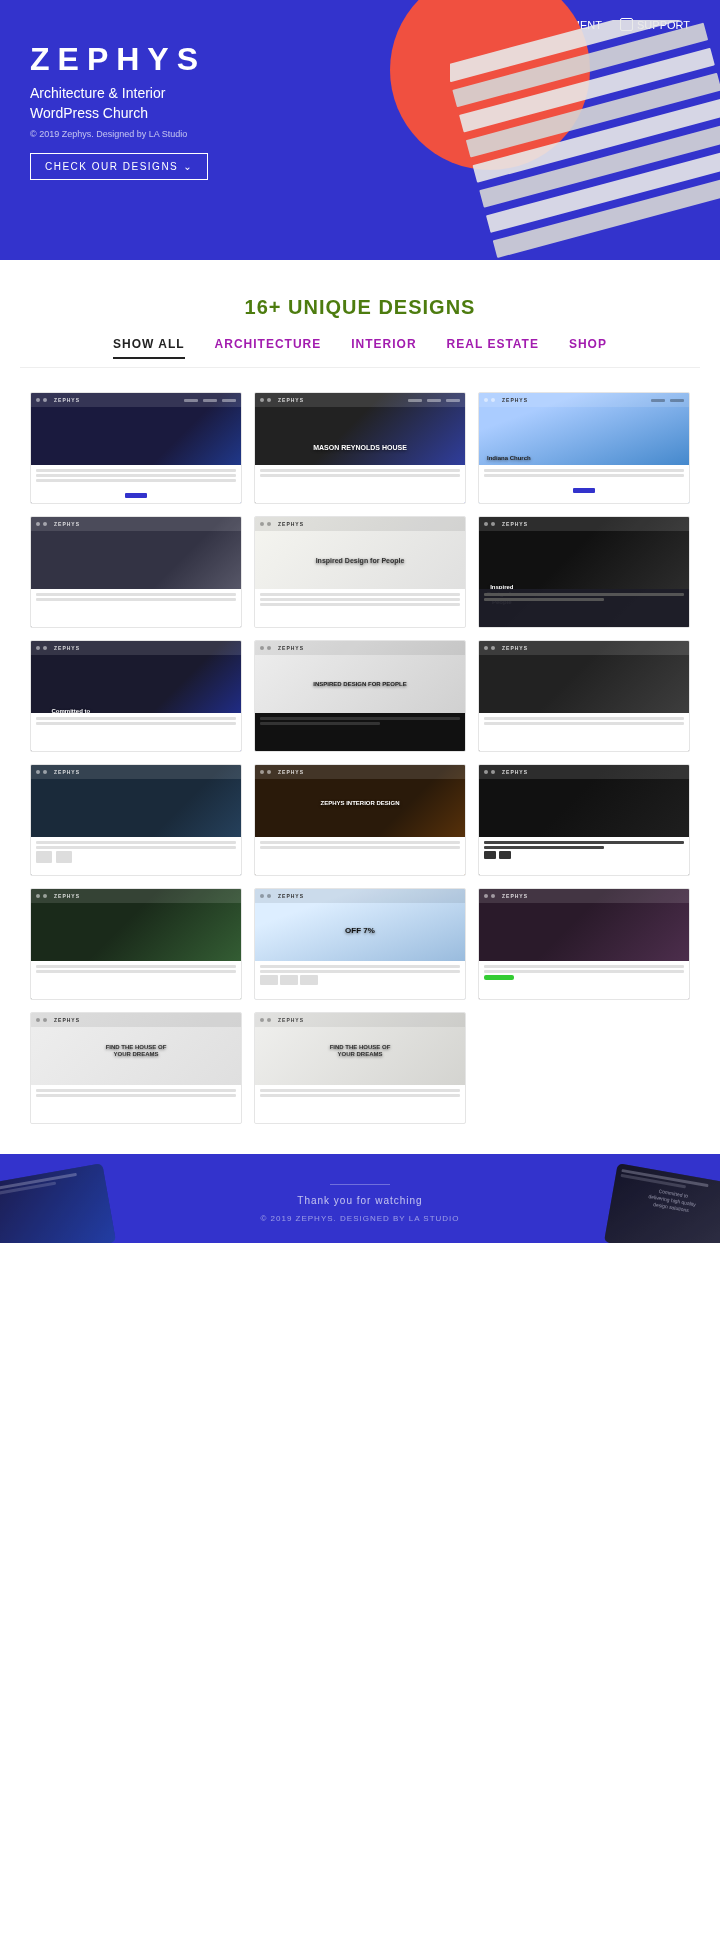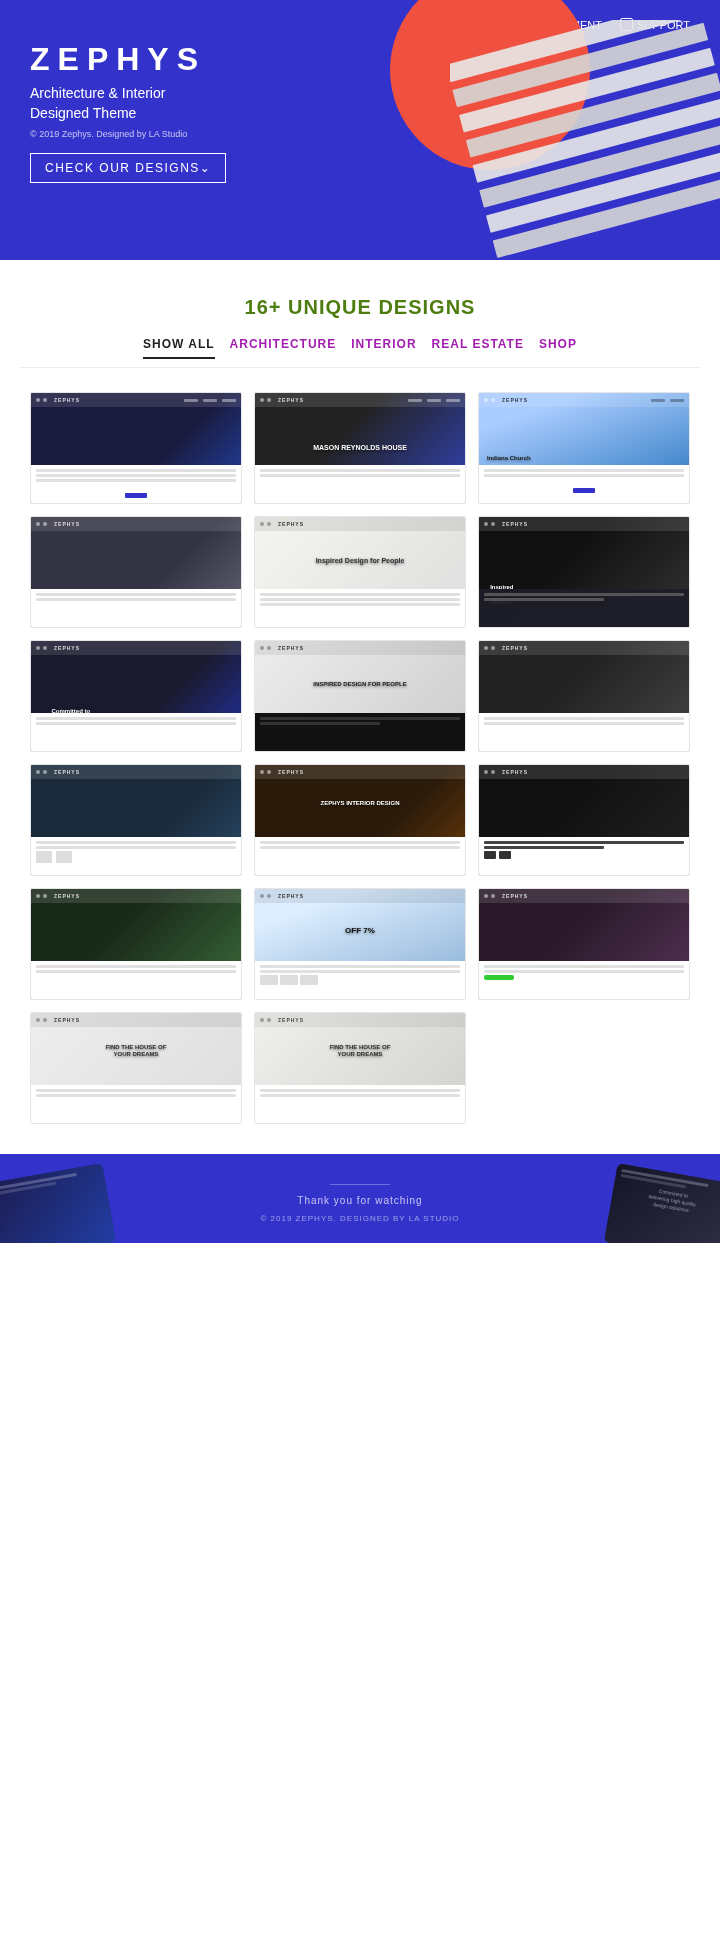--- a/index.html
+++ b/index.html
@@ -52,27 +52,28 @@
     }
     .hero-copy {
       color: rgba(255,255,255,0.7);
       font-size: 9px;
       margin-bottom: 14px;
     }
     .hero-btn {
       border: 1.5px solid #fff;
       color: #fff;
       background: transparent;
-      font-size: 12px;
+      font-size: 10px;
       letter-spacing: 1.5px;
       text-transform: uppercase;
       padding: 7px 14px;
       cursor: pointer;
       display: inline-flex;
       align-items: center;
+      gap: 5px;
       justify-content: space-between;
     }
     .hero-circle {
       position: absolute;
       right: 130px;
       top: -30px;
       width: 200px;
       height: 200px;
       background: #f05040;
       border-radius: 50%;
@@ -105,21 +106,21 @@
     .section-title {
       font-size: 20px;
       font-weight: 700;
       letter-spacing: 1px;
       margin-bottom: 18px;
       color: #4d7c0f;
     }
     .filter-tabs {
       display: flex;
       justify-content: center;
-      gap: 15px;
+      gap: 30px;
       margin-bottom: 24px;
       border-bottom: 1px solid #eee;
       padding-bottom: 8px;
     }
     .filter-tab {
       font-size: 12px;
       font-weight: 600;
       letter-spacing: 1px;
       text-transform: uppercase;
       color: #a21caf;
@@ -351,21 +352,21 @@
           <rect x="20" y="192" width="260" height="18" rx="1" fill="#d5d5d5" opacity="0.9"></rect>
         </g>
       </svg>
     </div>
   </div>
 
   <div>
     <div class="hero-title">ZEPHYS</div>
     <div class="hero-subtitle">
       <span>Architecture &amp; Interior</span><br>
-      <span>Designed Theme</span>
+      <span>WordPress Church</span>
     </div>
     <div class="hero-copy">© 2019 Zephys. Designed by LA Studio</div>
     <button class="hero-btn">
       <span>CHECK OUR DESIGNS</span>
       <span>⌄</span>
     </button>
   </div>
 </div>
 
 <div class="section-designs">

